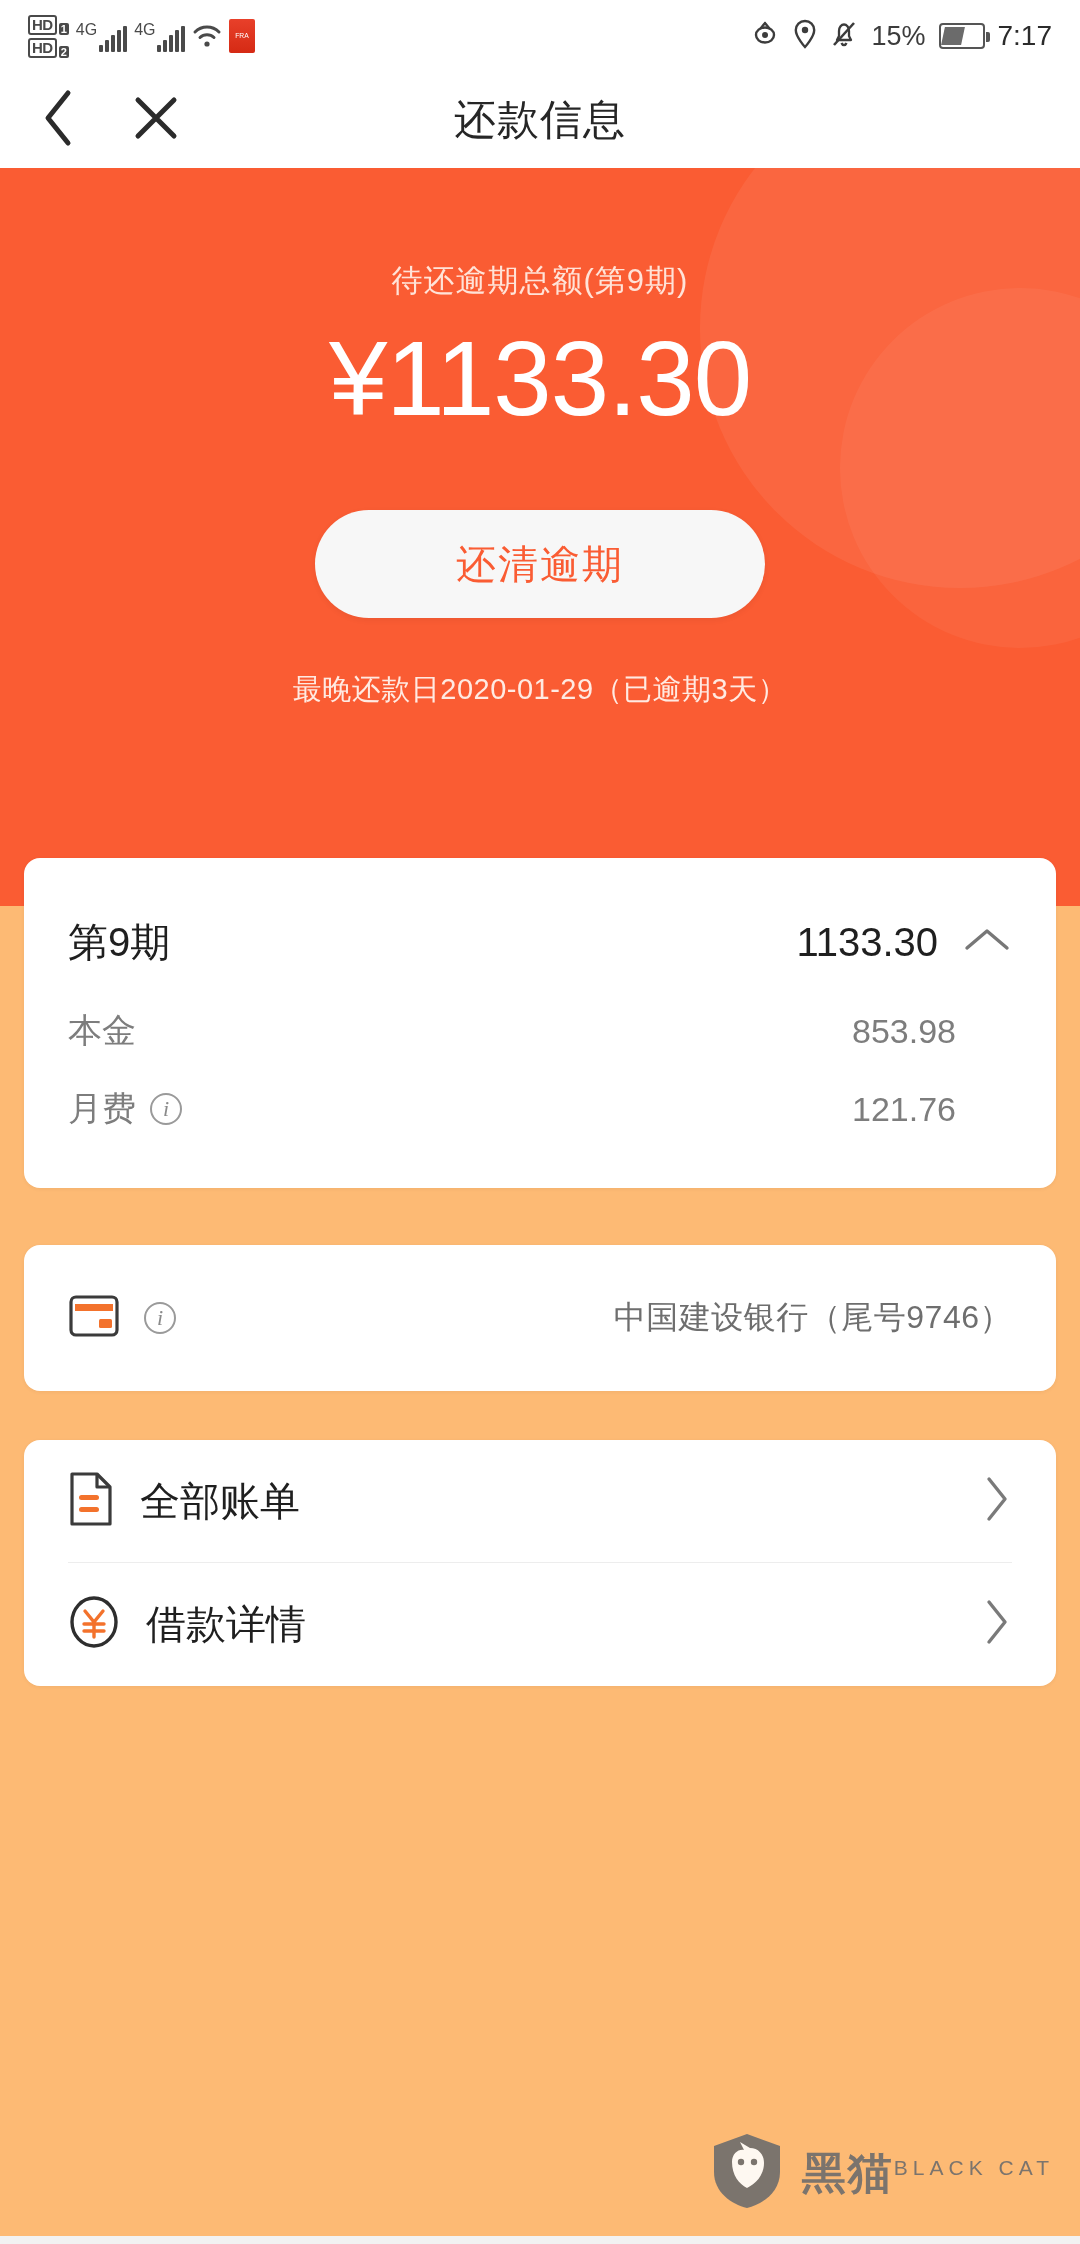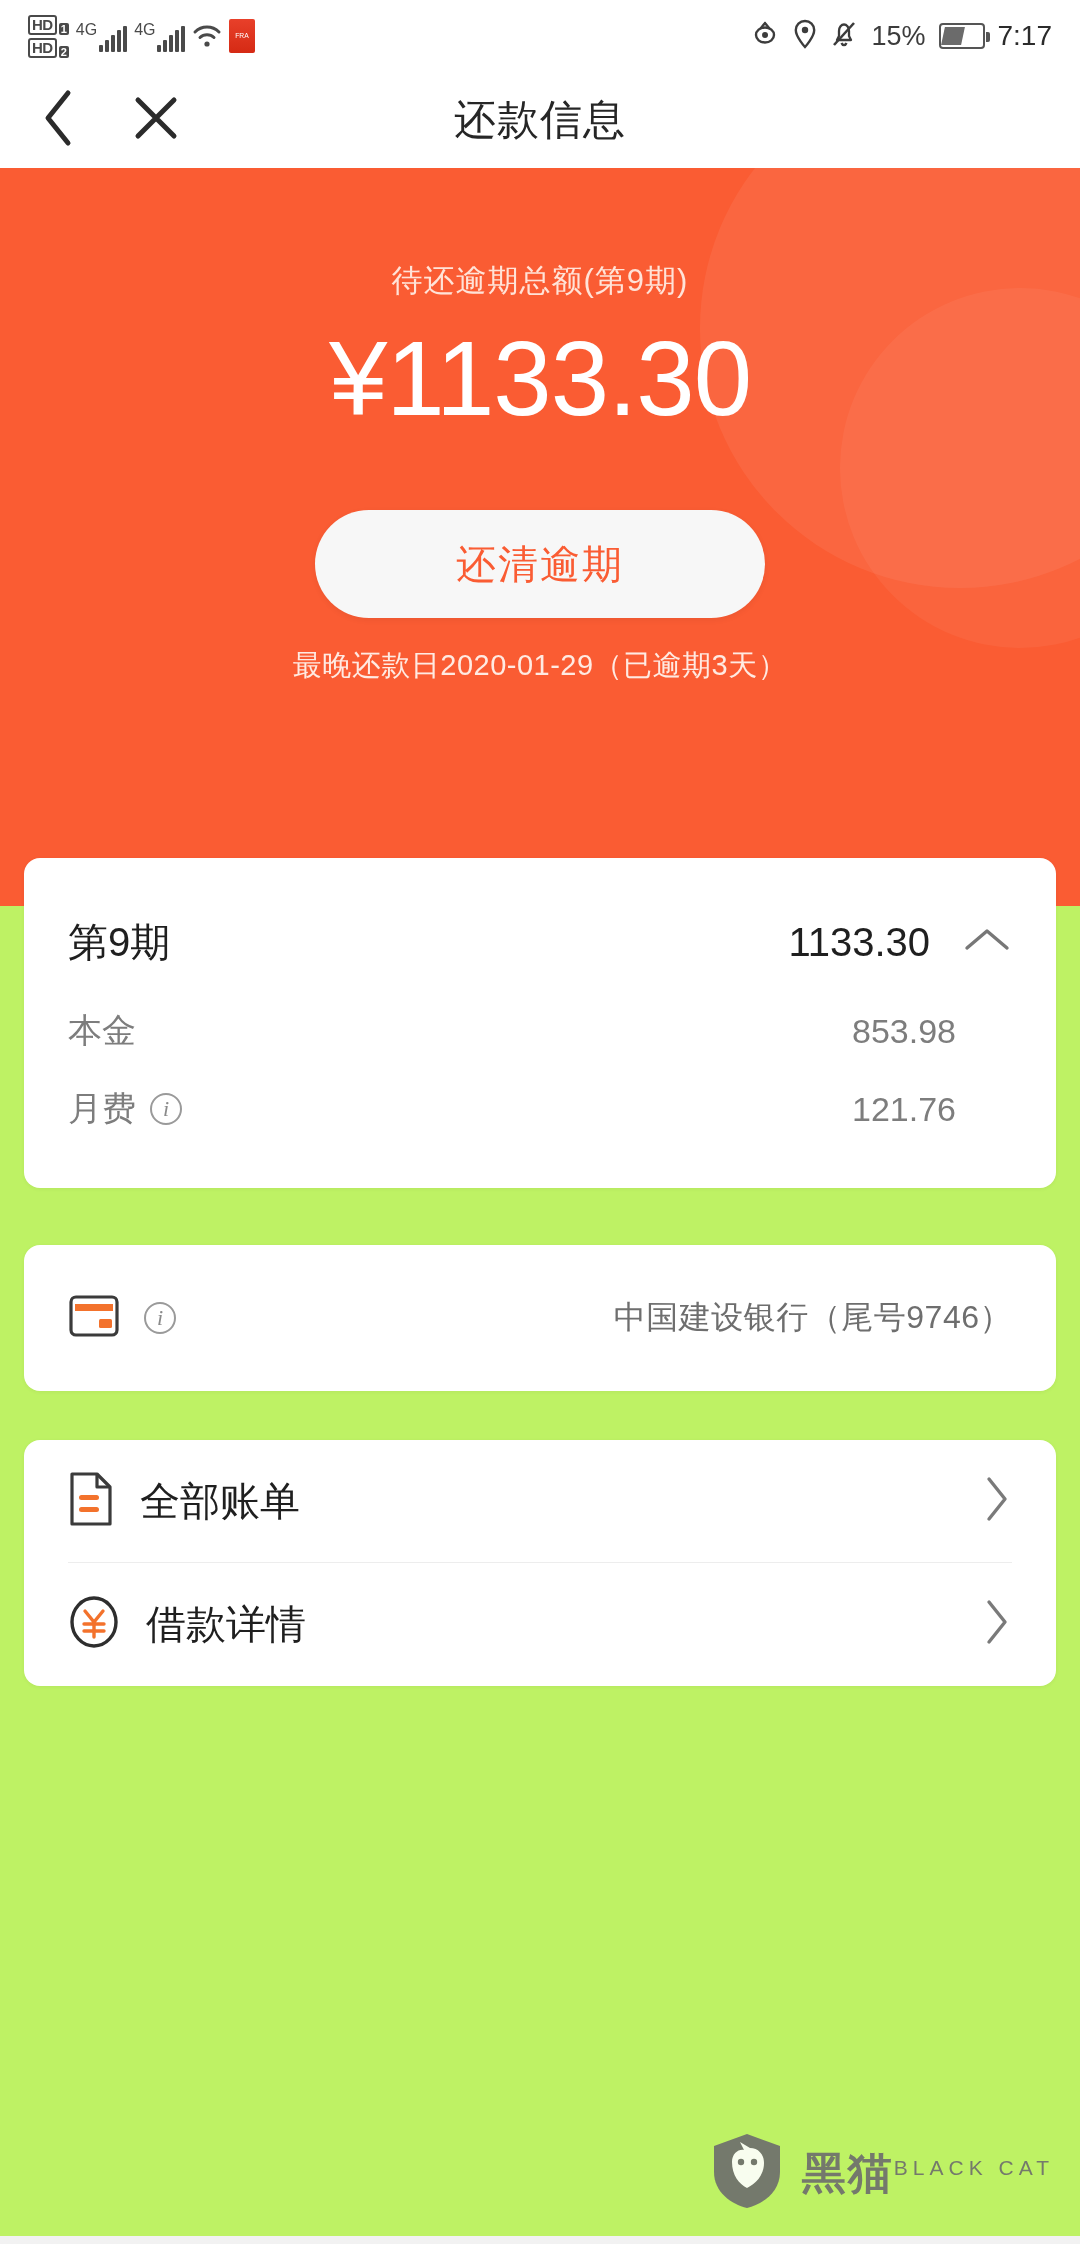--- a/index.html
+++ b/index.html
@@ -2,21 +2,21 @@
 <html><head>
 <meta charset="utf-8">
 <style>
   * { margin:0; padding:0; box-sizing:border-box; }
   html, body {
     width:1080px; height:2244px;
     background:#f2f2f2;
     font-family:"Liberation Sans","DejaVu Sans",sans-serif;
     overflow:hidden;
   }
-  #app { position:relative; width:1080px; height:2236px; background:#bef264; }
+  #app { position:relative; width:1080px; height:2236px; background:#fdba74; }
 
   
   .statusbar{
     position:absolute; top:0; left:0; width:1080px; height:72px;
     background:#ffffff; display:flex; align-items:center;
     justify-content:space-between; padding:0 28px;
   }
   .sb-left{ display:flex; align-items:center; gap:7px; }
   .sb-right{ display:flex; align-items:center; gap:13px; }
   .hd-stack{ display:flex; flex-direction:column; gap:3px; }
@@ -100,35 +100,35 @@
     letter-spacing:-1px; line-height:1.05;
   }
   .hero-btn{
     margin:76px auto 0; width:450px; height:108px; border-radius:54px;
     background:#f7f7f7; color:#fa5c33; font-size:40px;
     display:flex; align-items:center; justify-content:center;
     letter-spacing:2px; cursor:pointer;
     box-shadow:0 2px 6px rgba(0,0,0,.06);
   }
   .hero-due{
-    margin-top:28px; font-size:29px; color:#ffeae2; letter-spacing:.5px;
+    margin-top:52px; font-size:29px; color:#ffeae2; letter-spacing:.5px;
   }
 
   
   .card{
     position:absolute; left:24px; width:1032px; background:#ffffff;
     border-radius:16px; box-shadow:0 1px 4px rgba(0,0,0,.05);
   }
   #card-installment{ top:858px; height:330px; padding:16px 44px; }
   .inst-main{
     display:flex; align-items:center; justify-content:space-between;
     height:118px; padding-top:18px;
   }
   .inst-title{ font-size:40px; color:#1f1f1f; }
-  .inst-right{ display:flex; align-items:center; gap:32px; }
+  .inst-right{ display:flex; align-items:center; gap:24px; }
   .inst-amount{ font-size:40px; color:#1f1f1f; }
   .inst-row{
     display:flex; align-items:center; justify-content:space-between;
     height:78px;
   }
   .inst-row .lbl{ font-size:34px; color:#7d7d7d; display:flex;
     align-items:center; gap:14px; }
   .inst-row .val{ font-size:34px; color:#7d7d7d; padding-right:56px; }
 
   #card-bank{ top:1245px; height:146px; padding:0 44px;

